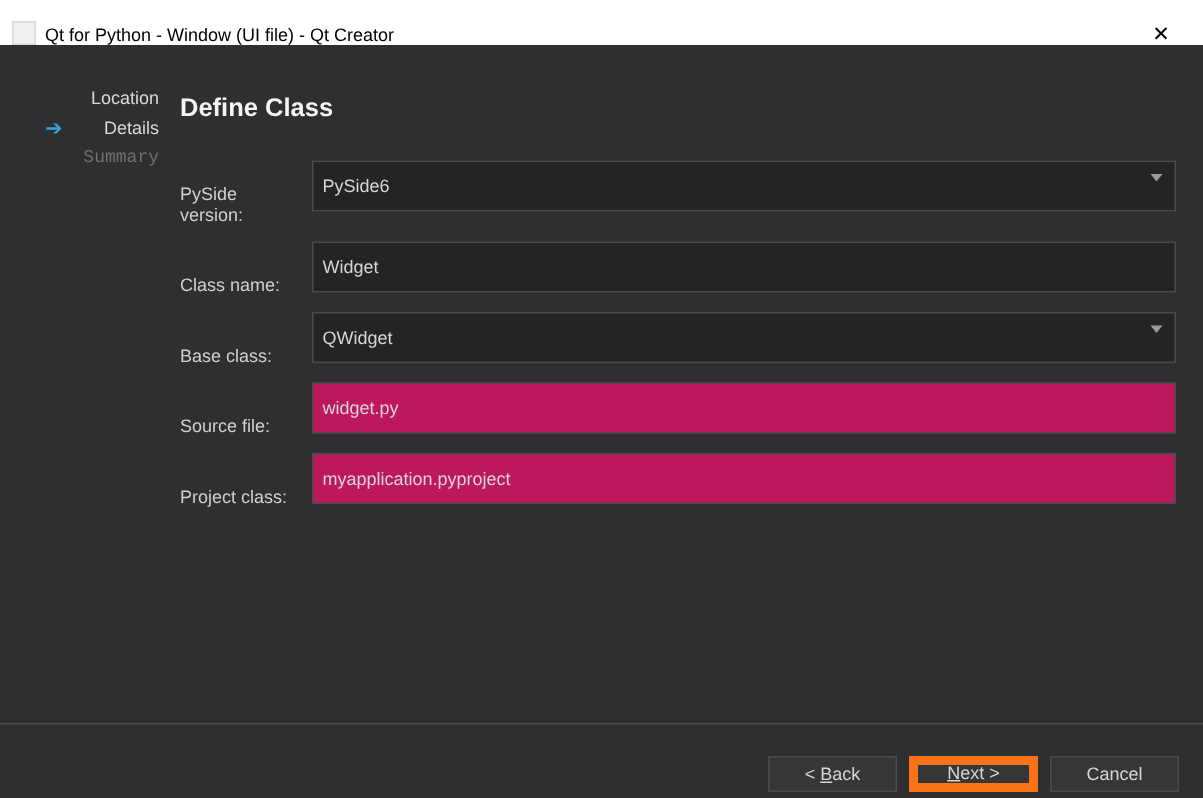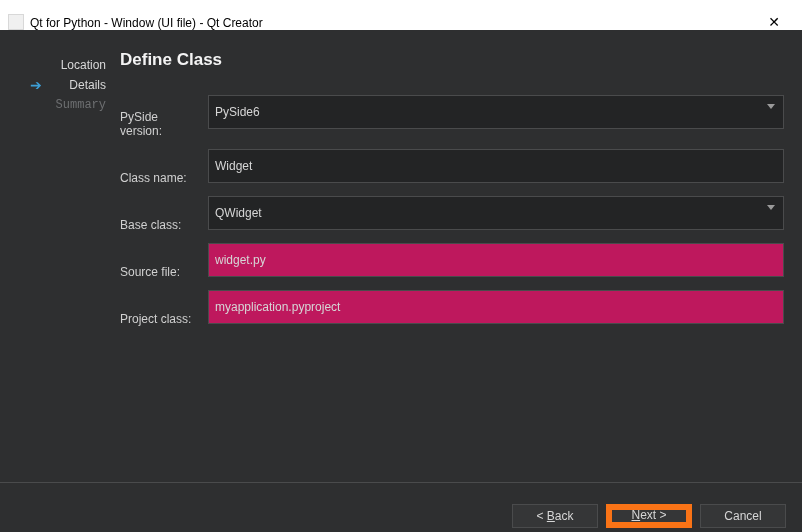--- a/index.html
+++ b/index.html
@@ -68,21 +68,21 @@
   }
   .main {
     flex: 1;
     padding-right: 18px;
   }
   .heading {
     font-size: 17px;
     font-weight: 600;
     color: #f4f4f4;
     margin-bottom: 16px;
-    margin-top: 2px;
+    margin-top: 14px;
   }
   .form-row {
     display: flex;
     align-items: center;
     margin-bottom: 9px;
   }
   .form-label {
     width: 88px;
     color: #d0d0d0;
     font-size: 12px;

